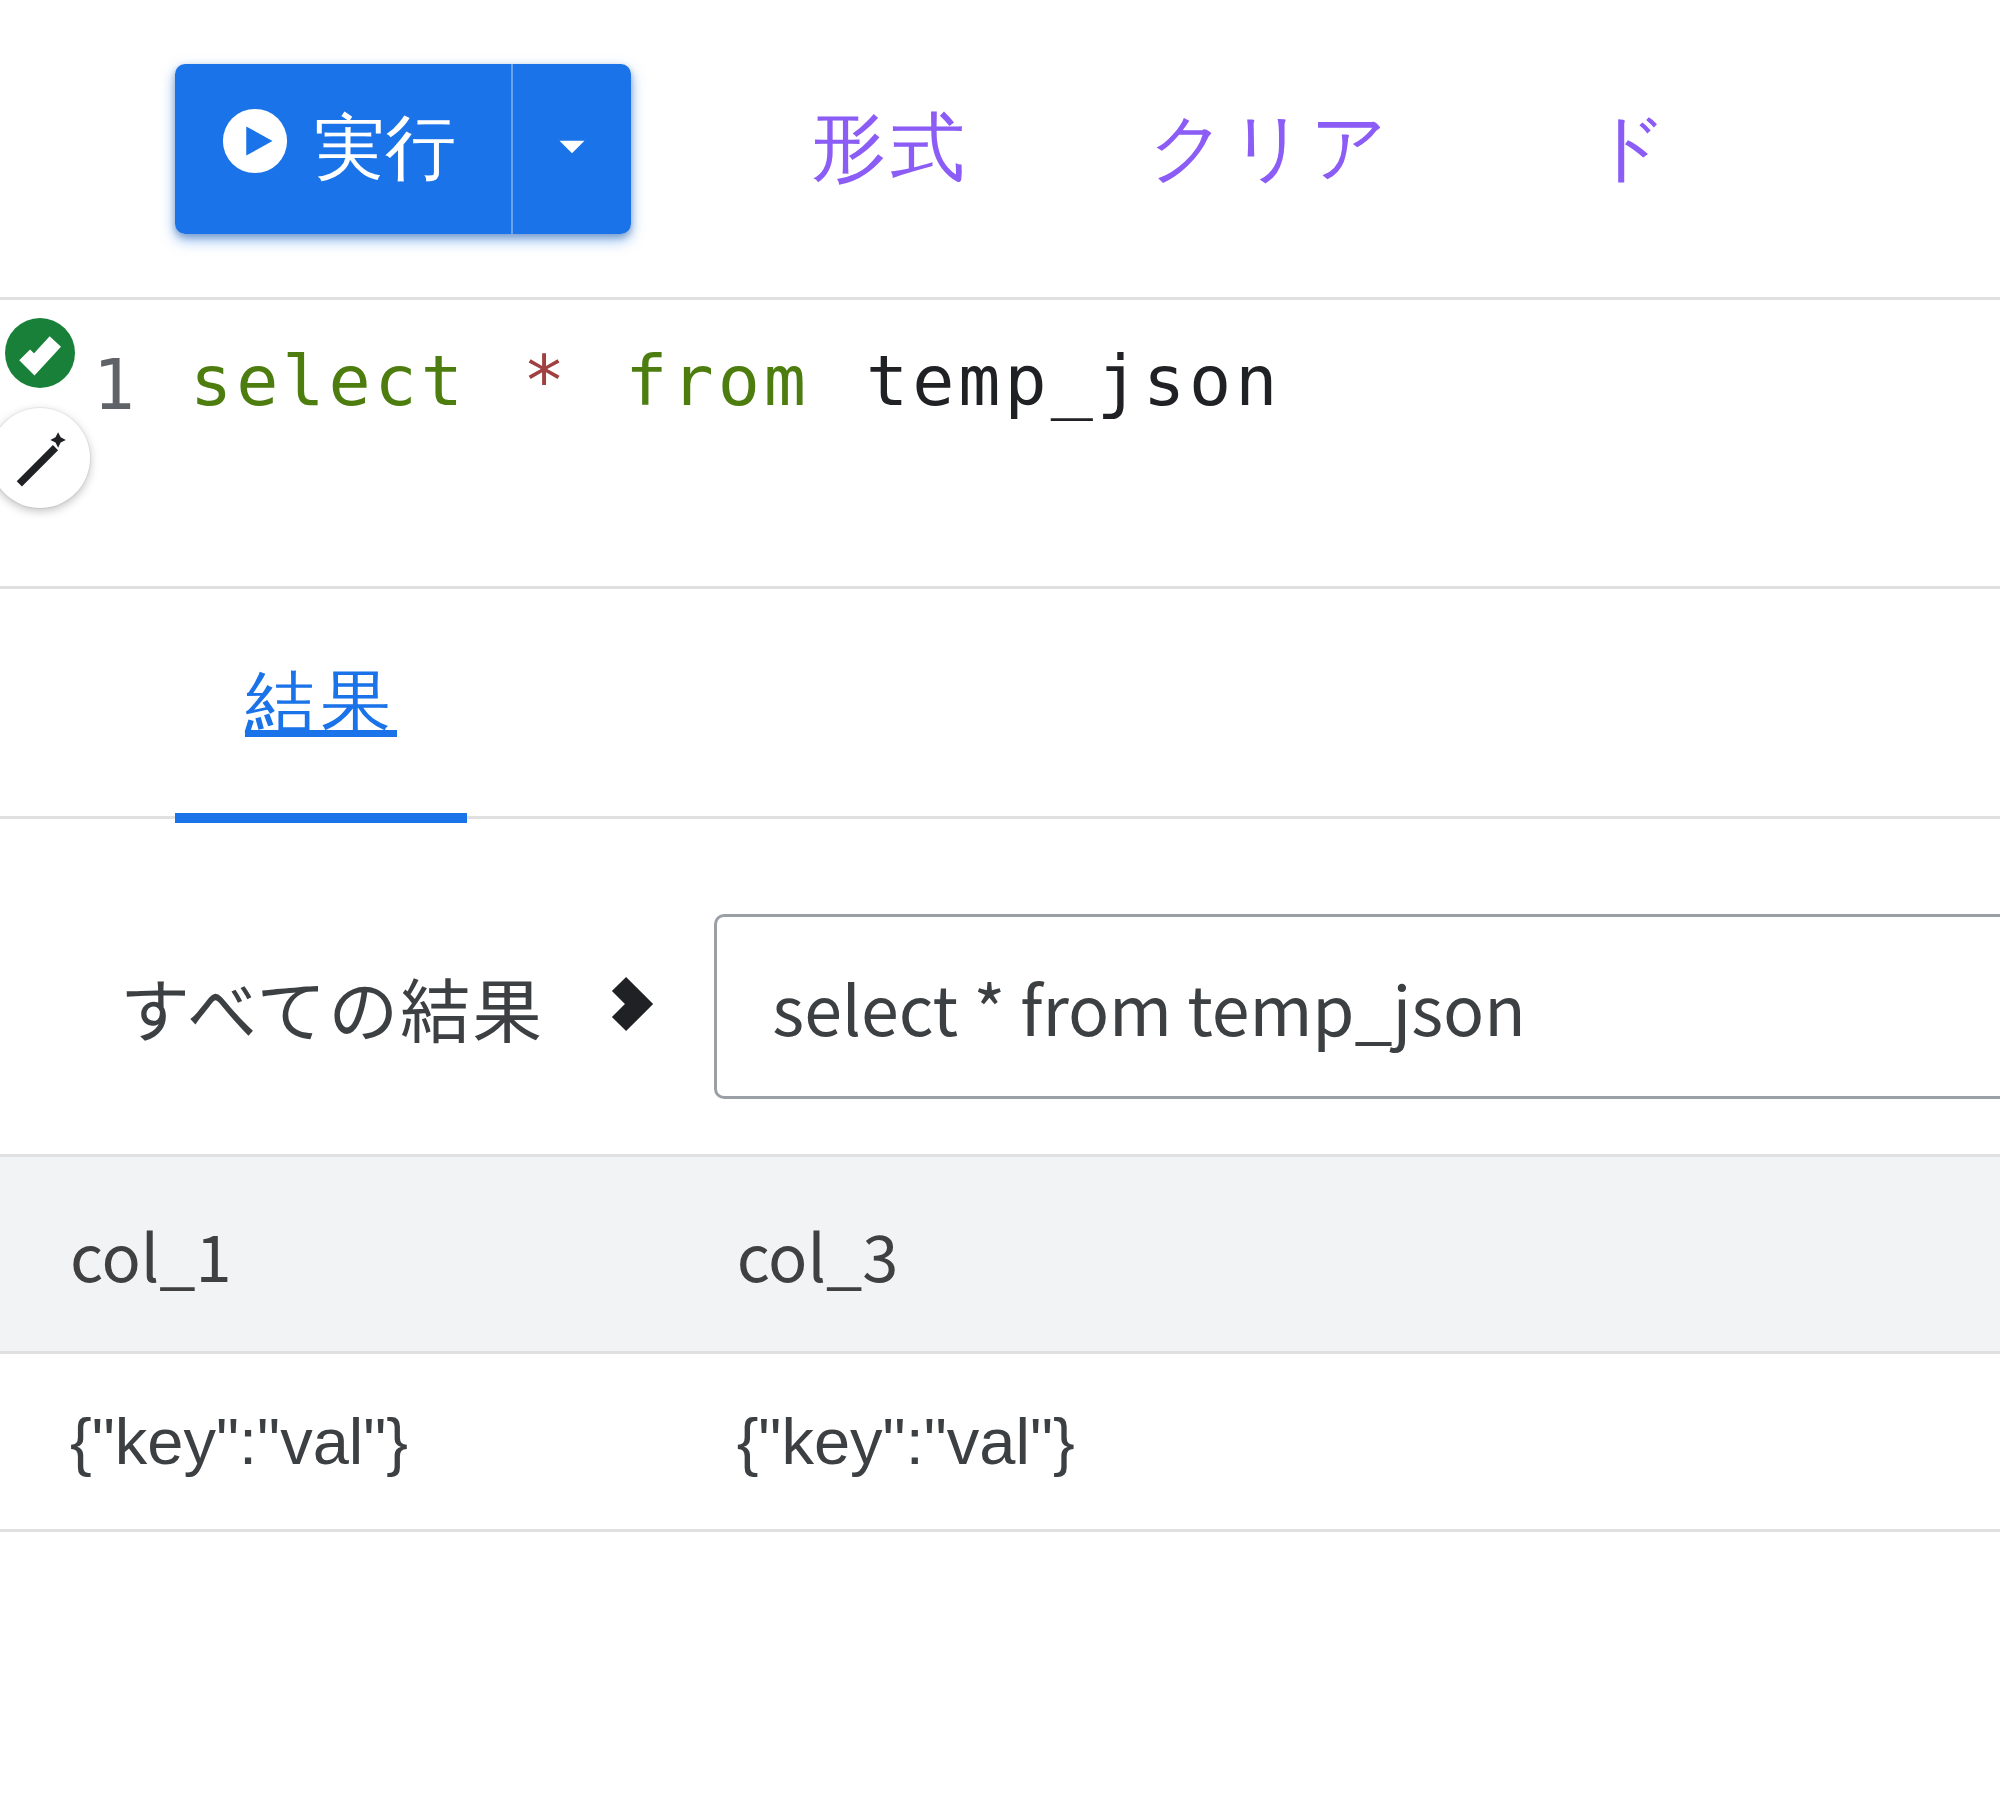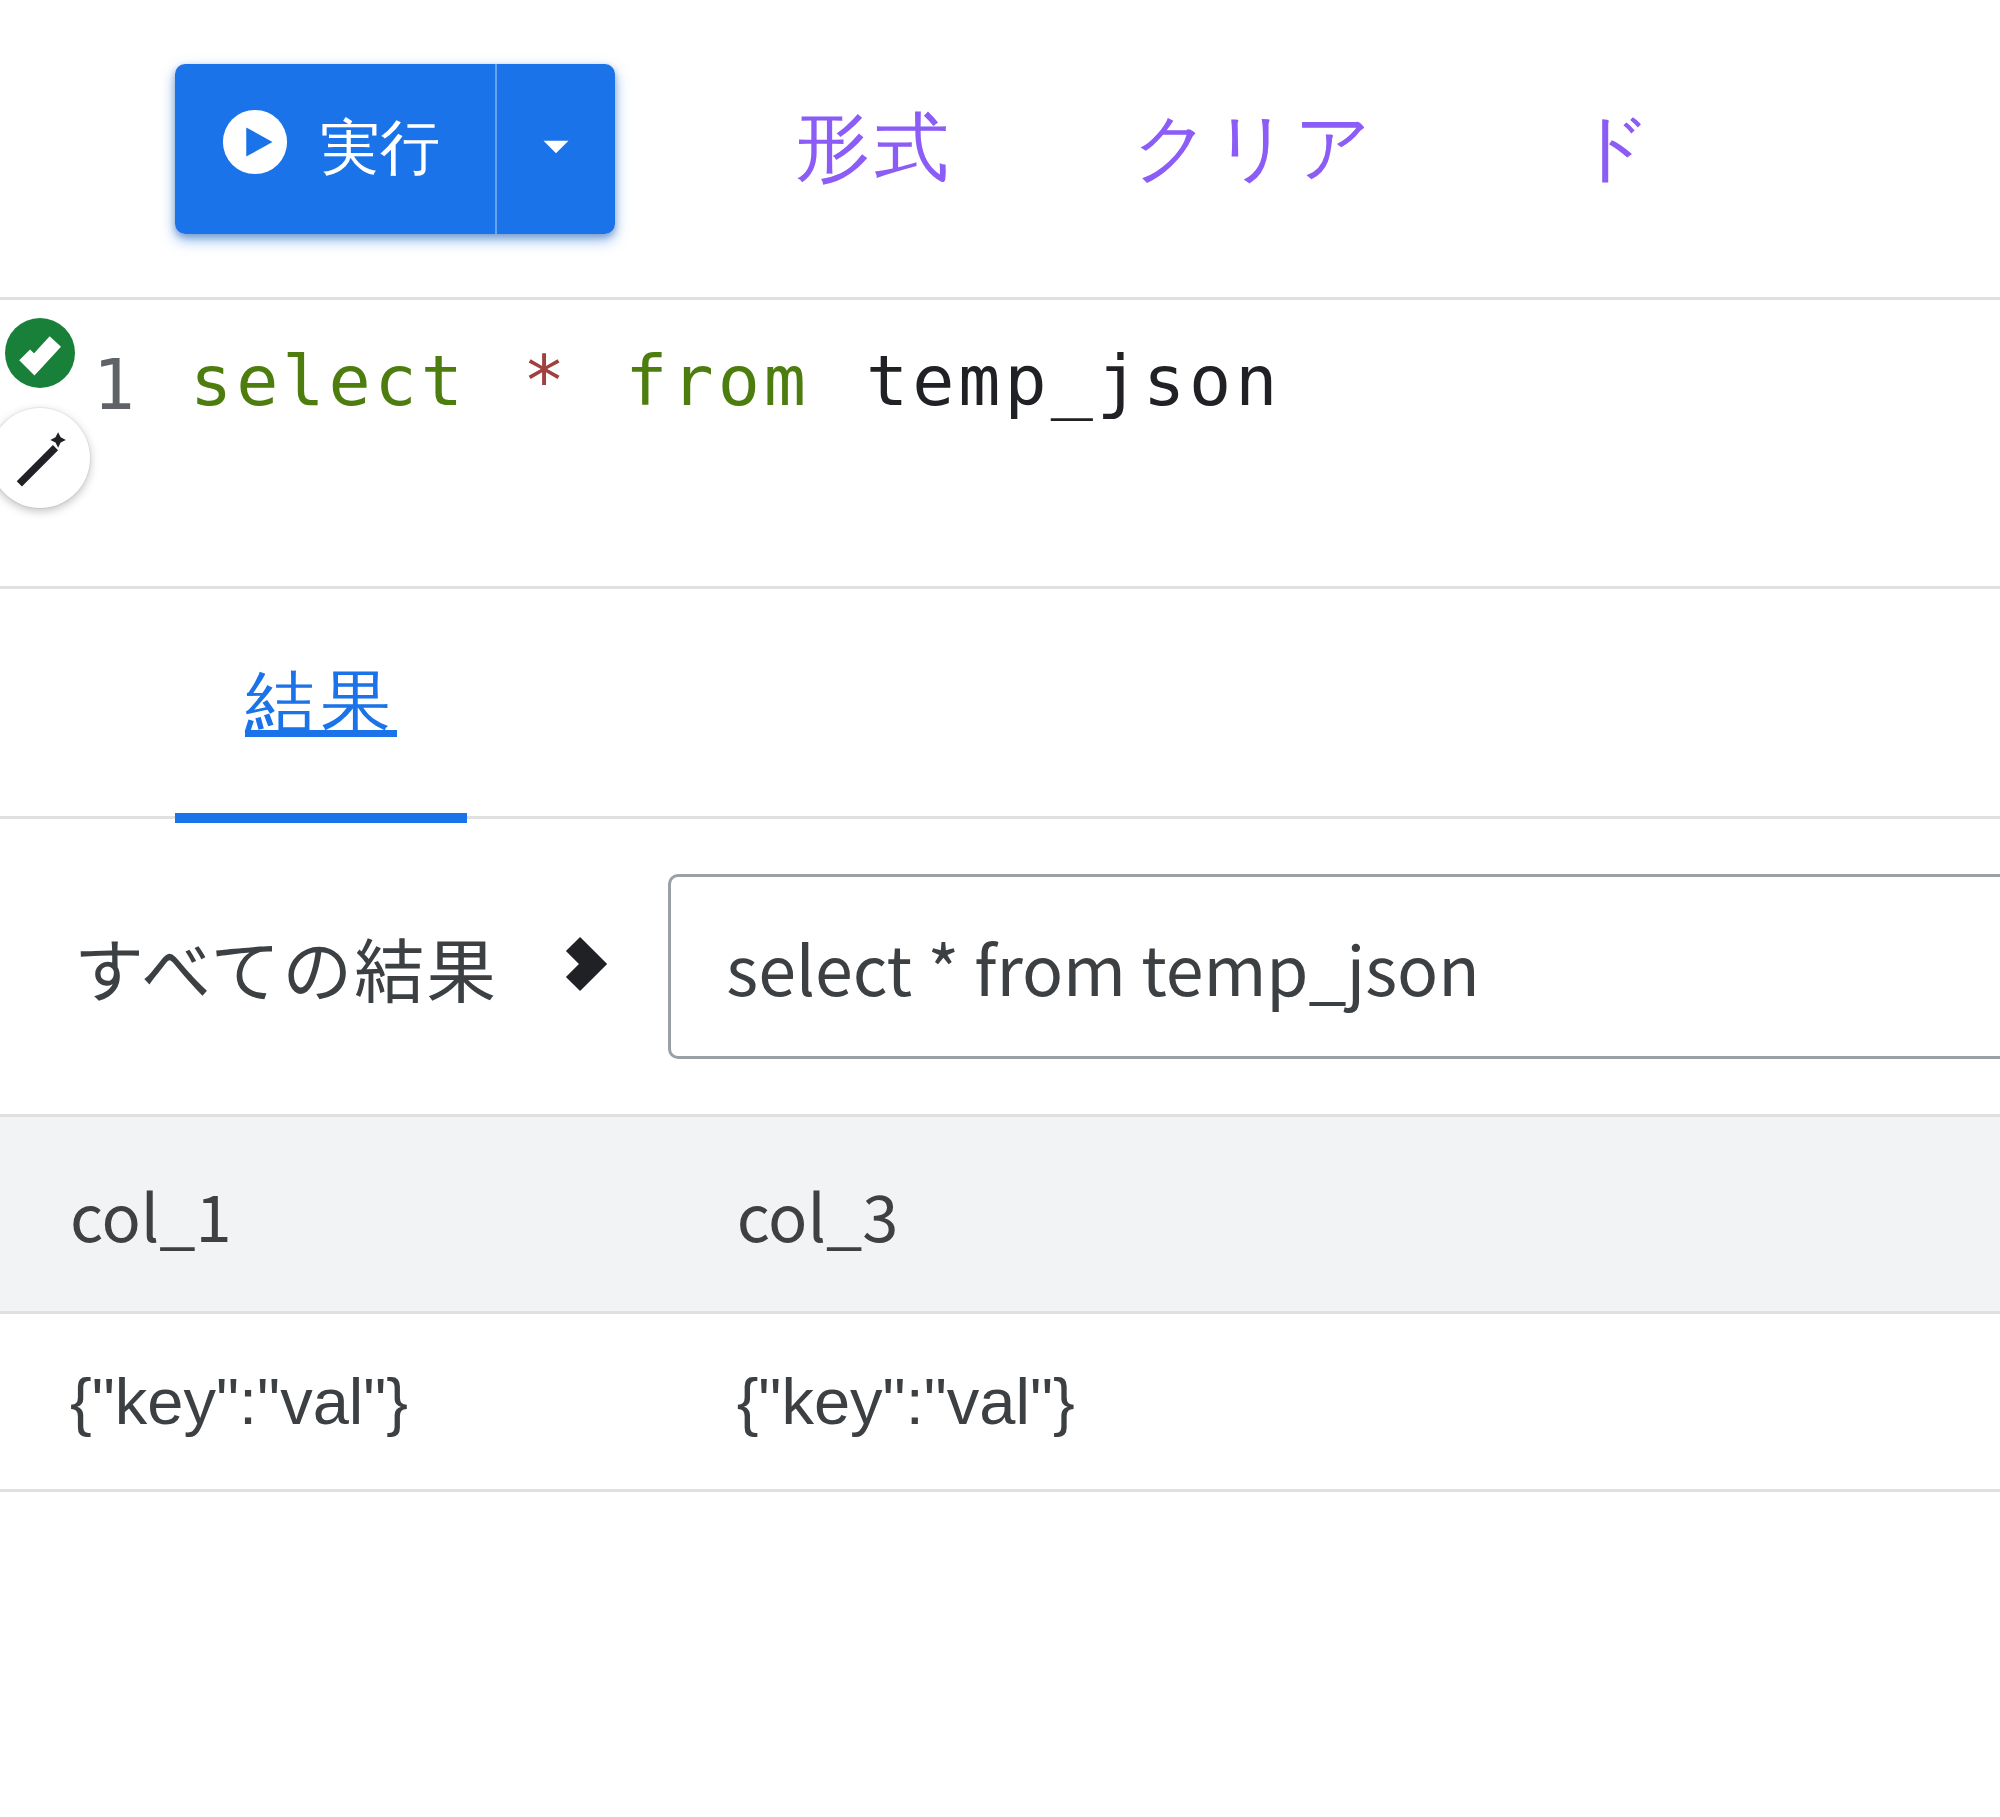--- a/index.html
+++ b/index.html
@@ -28,24 +28,24 @@
     overflow: visible;
     box-shadow: 0 6px 14px rgba(26,115,232,0.5), 0 3px 6px rgba(0,0,0,0.25);
   }
   .run-btn {
     display: flex;
     align-items: center;
     justify-content: center;
     background: #1a73e8;
     color: #ffffff;
     border: none;
-    font-size: 60px;
+    font-size: 71px;
     font-weight: 500;
     padding: 0 55px 0 45px;
-    gap: 30px;
+    gap: 24px;
     border-radius: 10px 0 0 10px;
     cursor: pointer;
   }
   .run-btn svg { width: 70px; height: 70px; fill: #ffffff; }
   .run-dd {
     display: flex;
     align-items: center;
     justify-content: center;
     background: #1a73e8;
     border: none;
@@ -159,22 +159,23 @@
     color: #fff;
     display: flex; align-items: center; justify-content: center;
     font-size: 48px;
     font-weight: 700;
   }
 
   
   .crumb {
     display: flex;
     align-items: center;
-    padding: 55px 0 55px 74px;
+    padding: 55px 0 55px 120px;
     gap: 55px;
+    margin-top: 40px;
   }
   .crumb-label {
     font-size: 70px;
     color: #3c4043;
     letter-spacing: 2px;
   }
   .chev svg { width: 60px; height: 60px; stroke: #202124; stroke-width: 8; fill: none; }
   .crumb-box {
     border: 3px solid #9aa0a6;
     border-radius: 10px;

